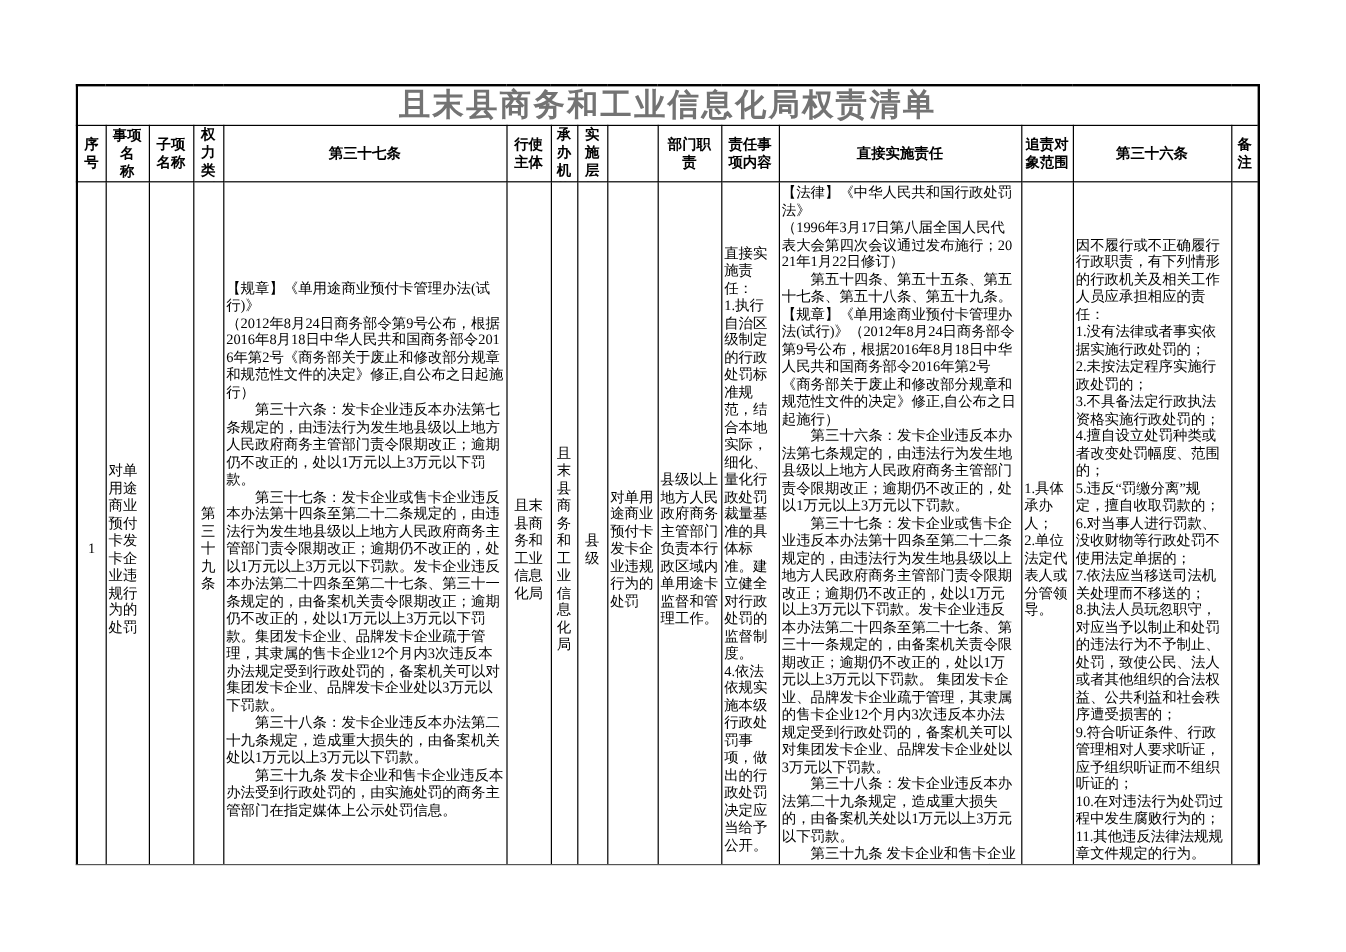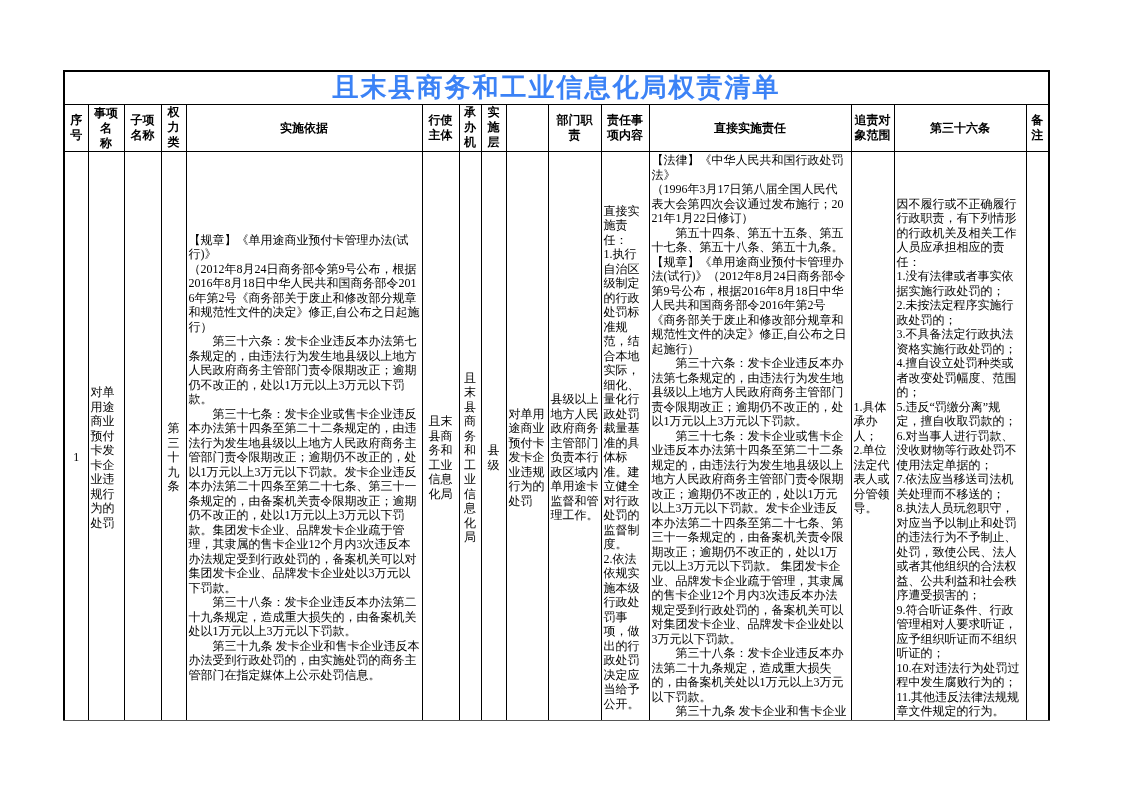--- a/index.html
+++ b/index.html
@@ -29,21 +29,21 @@
     overflow: hidden;
   }
   .title-cell {
     height: 32px;
     text-align: center;
     vertical-align: middle;
     font-weight: bold;
     font-size: 26px;
     line-height: 32px;
     letter-spacing: 2px;
-    color: #3b82f6;
+    color: #737373;
     white-space: nowrap;
   }
   th.hd {
     height: 46px;
     vertical-align: middle;
     text-align: center;
     font-weight: bold;
     font-size: 12px;
   }
   th.hd .hclip {
@@ -106,21 +106,21 @@
             <div class="hclip">子项
 名称</div>
           </th>
         <th class="hd">
             <div class="hclip">权
 力
 类
 别</div>
           </th>
         <th class="hd">
-            <div class="hclip">实施依据</div>
+            <div class="hclip">第三十七条</div>
           </th>
         <th class="hd">
             <div class="hclip">行使
 主体</div>
           </th>
         <th class="hd">
             <div class="hclip">承
 办
 机
 构</div>
@@ -191,21 +191,21 @@
           </td>
         <td>
             <div class="cell">对单用途商业预付卡发卡企业违规行为的处罚</div>
           </td>
         <td>
             <div class="cell">县级以上地方人民政府商务主管部门负责本行政区域内单用途卡监督和管理工作。</div>
           </td>
         <td>
             <div class="cell">直接实施责任：
 1.执行自治区级制定的行政处罚标准规范，结合本地实际，细化、量化行政处罚裁量基准的具体标准。建立健全对行政处罚的监督制度。
-2.依法依规实施本级行政处罚事项，做出的行政处罚决定应当给予公开。</div>
+4.依法依规实施本级行政处罚事项，做出的行政处罚决定应当给予公开。</div>
           </td>
         <td>
             <div class="cell">【法律】《中华人民共和国行政处罚法》
 （1996年3月17日第八届全国人民代表大会第四次会议通过发布施行；2021年1月22日修订）
 　　第五十四条、第五十五条、第五十七条、第五十八条、第五十九条。
 【规章】《单用途商业预付卡管理办法(试行)》（2012年8月24日商务部令第9号公布，根据2016年8月18日中华人民共和国商务部令2016年第2号《商务部关于废止和修改部分规章和规范性文件的决定》修正,自公布之日起施行）
 　　第三十六条：发卡企业违反本办法第七条规定的，由违法行为发生地县级以上地方人民政府商务主管部门责令限期改正；逾期仍不改正的，处以1万元以上3万元以下罚款。
 　　第三十七条：发卡企业或售卡企业违反本办法第十四条至第二十二条规定的，由违法行为发生地县级以上地方人民政府商务主管部门责令限期改正；逾期仍不改正的，处以1万元以上3万元以下罚款。发卡企业违反本办法第二十四条至第二十七条、第三十一条规定的，由备案机关责令限期改正；逾期仍不改正的，处以1万元以上3万元以下罚款。 集团发卡企业、品牌发卡企业疏于管理，其隶属的售卡企业12个月内3次违反本办法规定受到行政处罚的，备案机关可以对集团发卡企业、品牌发卡企业处以3万元以下罚款。
 　　第三十八条：发卡企业违反本办法第二十九条规定，造成重大损失的，由备案机关处以1万元以上3万元以下罚款。
 　　第三十九条 发卡企业和售卡企业违反本办法受到行政处罚的，由实施处罚的商务主管部门在指定媒体上公示处罚信息。</div>

